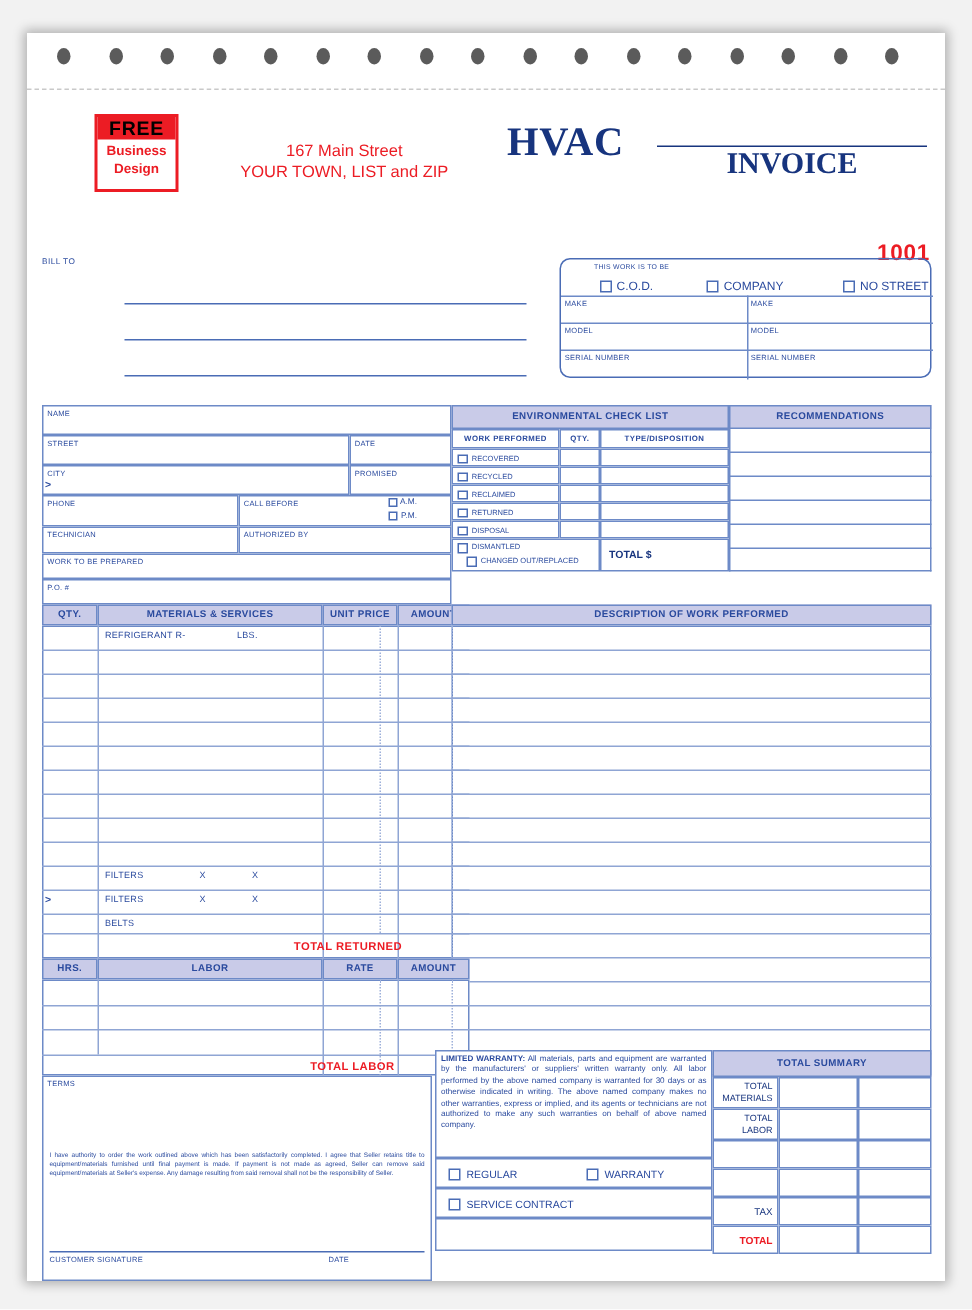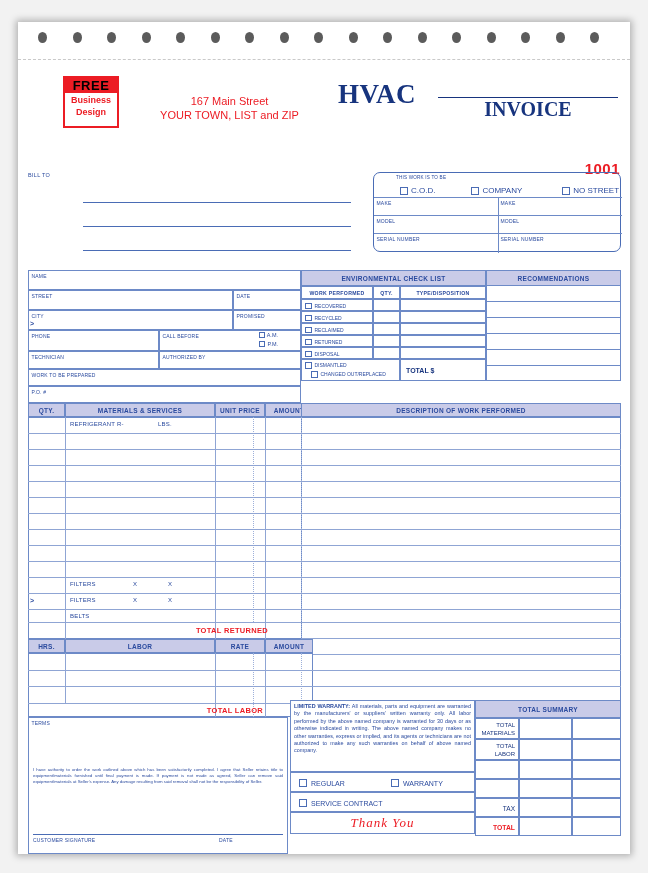--- a/index.html
+++ b/index.html
@@ -430,21 +430,20 @@
         <b style="font-weight:normal">WARRANTY</b>
         </span>
     </div>
     <div class="cell" style="left:272px;top:770px;width:185px;height:20px;">
       <span class="wopt" style="left:8px;top:6px;">
         <i class="box"></i>
         <b style="font-weight:normal">SERVICE CONTRACT</b>
         </span>
     </div>
     <div class="cell" style="left:272px;top:790px;width:185px;height:22px;"></div>
-    <div id="thanks">Thank You</div>
 
     <div class="cell hdr" style="left:457px;top:678px;width:146px;height:18px;">
       <span class="hdrtxt">TOTAL SUMMARY</span>
       </div>
 
     <div class="cell" style="left:457px;top:696px;width:44px;height:21px;">
       <span style="position:absolute;right:3px;top:2px;text-align:right;font-size:6px;line-height:8px;color:#17347e;">
         <b style="font-weight:normal;display:block;">TOTAL</b>
         <b style="font-weight:normal;display:block;">MATERIALS</b>
         </span>

